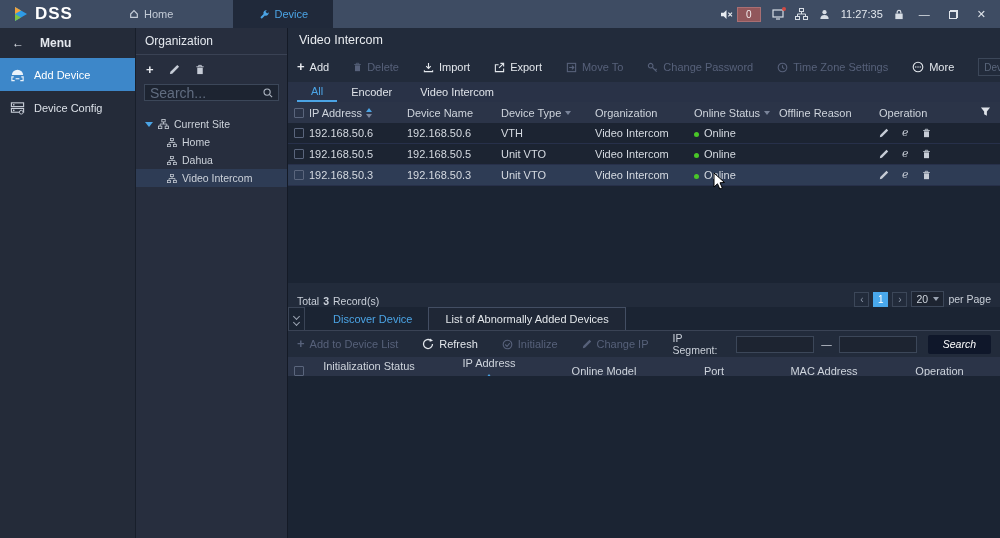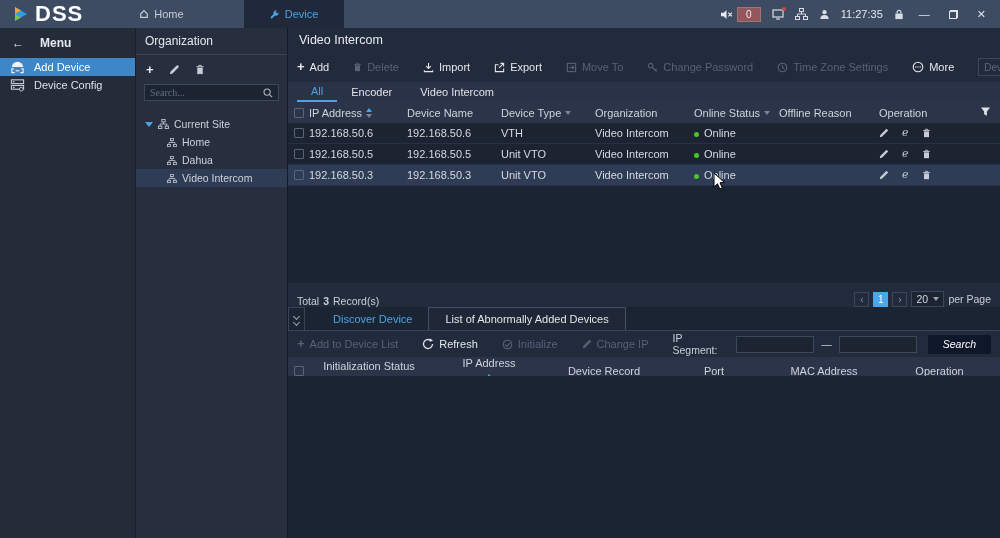--- a/index.html
+++ b/index.html
@@ -7,48 +7,48 @@
   .app {
     position:relative; width:1000px; height:538px; overflow:hidden;
     font-family:"Liberation Sans", sans-serif; color:#dde2e9; font-size:11px;
     background:#1b2433;
   }
   svg { display:block; }
 
   
   .topbar { position:absolute; top:0; left:0; right:0; height:28px; background:#3e4c63; display:flex; align-items:stretch; }
   .logo { display:flex; align-items:center; gap:5px; padding:0 12px; }
-  .logo-text { font-size:22px; font-weight:bold; color:#fff; letter-spacing:1px; }
+  .logo-text { font-size:17px; font-weight:bold; color:#fff; letter-spacing:1px; }
   .top-tab { display:flex; align-items:center; gap:5px; padding:0 14px; color:#c4ccd7; }
   .top-tab.home { margin-left:30px; }
   .top-tab.active { margin-left:46px; width:100px; background:#20293a; color:#4ba4e5; justify-content:center; }
   .top-right { margin-left:auto; display:flex; align-items:center; gap:11px; padding-right:10px; color:#d7dde5; }
   .mute-chip { display:flex; align-items:center; gap:4px; }
   .mute-badge { background:#91575b; border:1px solid #a96f73; color:#f3eced; min-width:24px; text-align:center; padding:0 4px; font-size:10px; line-height:13px; }
   .icon-dot { position:relative; }
   .icon-dot::after { content:""; position:absolute; top:-2px; right:-2px; width:4px; height:4px; border-radius:50%; background:#d04a44; }
   .t-time { font-size:11px; color:#e3e8ee; }
   .winbtn { color:#dfe4ea; font-size:11px; padding:0 4px; display:flex; align-items:center; }
   .restore-glyph { position:relative; width:9px; height:9px; }
   .restore-glyph::before { content:""; position:absolute; top:0; right:0; width:6px; height:6px; border:1px solid #dfe4ea; }
   .restore-glyph::after { content:""; position:absolute; bottom:0; left:0; width:6px; height:6px; border:1px solid #dfe4ea; background:#3e4c63; }
 
   
   .sidebar { position:absolute; top:28px; left:0; width:135px; bottom:0; background:#242b39; }
   .menu-head { height:30px; display:flex; align-items:center; gap:16px; padding:0 12px; color:#e4e8ee; font-size:12px; font-weight:bold; }
-  .side-item { height:18px; display:flex; align-items:center; gap:9px; padding:0 10px; color:#dbe0e7; }
+  .side-item { height:33px; display:flex; align-items:center; gap:9px; padding:0 10px; color:#dbe0e7; }
   .side-item.active { background:#3d87c9; color:#fff; }
 
   
   .orgpanel { position:absolute; top:28px; left:135px; width:152px; bottom:0; background:#272e3e; border-left:1px solid #181f2b; }
   .org-title { height:27px; display:flex; align-items:center; padding:0 9px; font-size:12px; color:#e4e8ee; border-bottom:1px solid #3a4254; }
   .org-actions { display:flex; align-items:center; gap:15px; padding:9px 10px 7px; color:#c6ccd6; }
   .org-plus { font-size:13px; font-weight:bold; color:#e8ebf0; line-height:10px; }
   .org-search { margin:2px 8px 0; height:17px; border:1px solid #3c4759; background:#1d2431; display:flex; align-items:center; padding:0 5px; }
-  .org-search input { flex:1; min-width:0; background:transparent; border:none; outline:none; color:#cfd5dd; font-size:10px; font-family:Liberation Serif, serif; }
+  .org-search input { flex:1; min-width:0; background:transparent; border:none; outline:none; color:#cfd5dd; font-size:14px; font-family:Liberation Sans, sans-serif; }
   .org-search input::placeholder { color:#616d80; }
   .tree { margin-top:14px; font-size:10.5px; color:#ccd2da; }
   .tree-row { height:18px; display:flex; align-items:center; gap:5px; padding-left:9px; }
   .tree-child { padding-left:31px; }
   .tree-child.selected { background:#2e3c55; }
   .caret-dn { width:0; height:0; border-left:4px solid transparent; border-right:4px solid transparent; border-top:5px solid #4ba4e5; }
 
   
   .main { position:absolute; top:28px; left:287px; right:0; bottom:0; background:#222b3b; border-left:1px solid #141a26; display:flex; flex-direction:column; }
   .main-title { height:24px; display:flex; align-items:center; padding:0 11px; font-size:12.5px; color:#e8ebef; }
@@ -550,21 +550,21 @@
         <span class="fcaret"></span>
       </div>
       <div class="cell">
         <span>IP Address</span>
         <span class="sorter">
             <span class="up"></span>
             <span class="dn"></span>
           </span>
       </div>
       <div class="cell">
-          <span>Device Record</span>
+          <span>Online Model</span>
         </div>
       <div class="cell">
           <span>Port</span>
         </div>
       <div class="cell">
           <span>MAC Address</span>
         </div>
       <div class="cell">
           <span>Operation</span>
         </div>

